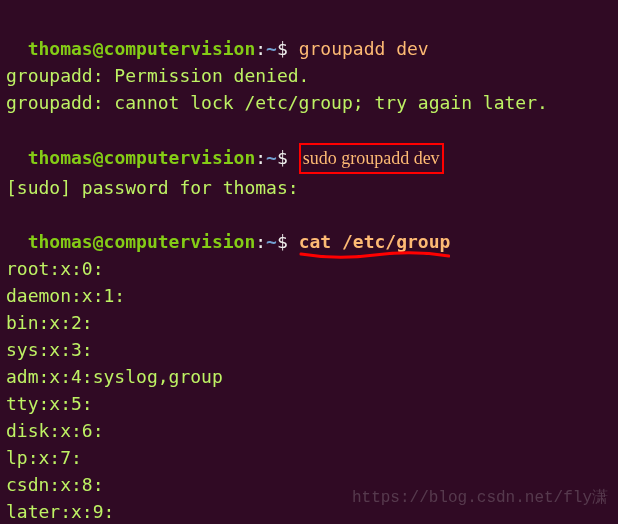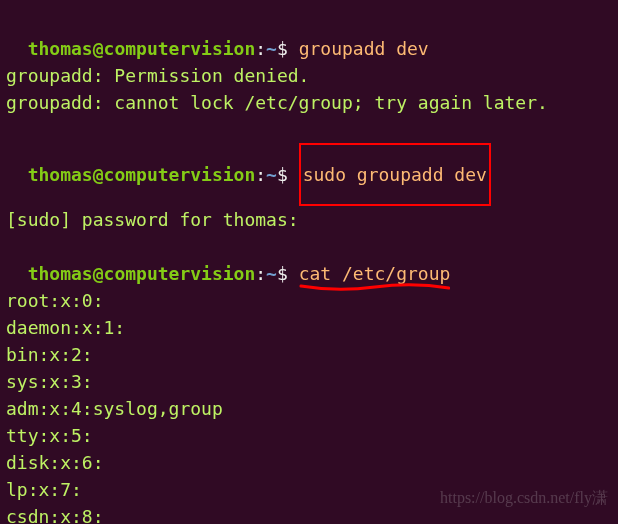--- a/index.html
+++ b/index.html
@@ -37,43 +37,45 @@
       color: #eeeeec;
     }
     .cmd {
       color: #fdba74;
     }
     .output {
       color: #bef264;
     }
     .red-box {
       border: 2px solid #ff0000;
-      padding: 16px 2px;
+      padding: 0 2px;
       display: inline-block;
+      font-family: Liberation Serif, serif;
     }
     .underline-wrap {
       position: relative;
       display: inline-block;
+      font-weight: bold;
     }
     .red-underline {
       position: absolute;
       left: 0;
       right: 0;
       bottom: -6px;
       height: 10px;
       width: 100%;
       pointer-events: none;
     }
     .watermark {
       position: absolute;
       bottom: 14px;
       right: 10px;
       color: rgba(200, 200, 200, 0.25);
       font-size: 16px;
-      font-family: Liberation Serif, serif;
+      font-family: Liberation Mono, monospace;
     }
   </style>
 </head>
 <body>
 
 <div class="line">
   <span class="user-host">thomas@computervision</span><span class="colon">:</span><span class="path">~</span><span class="dollar">$</span><span class="cmd"> groupadd dev</span>
 </div>
 
 <div class="line output">groupadd: Permission denied.</div>

